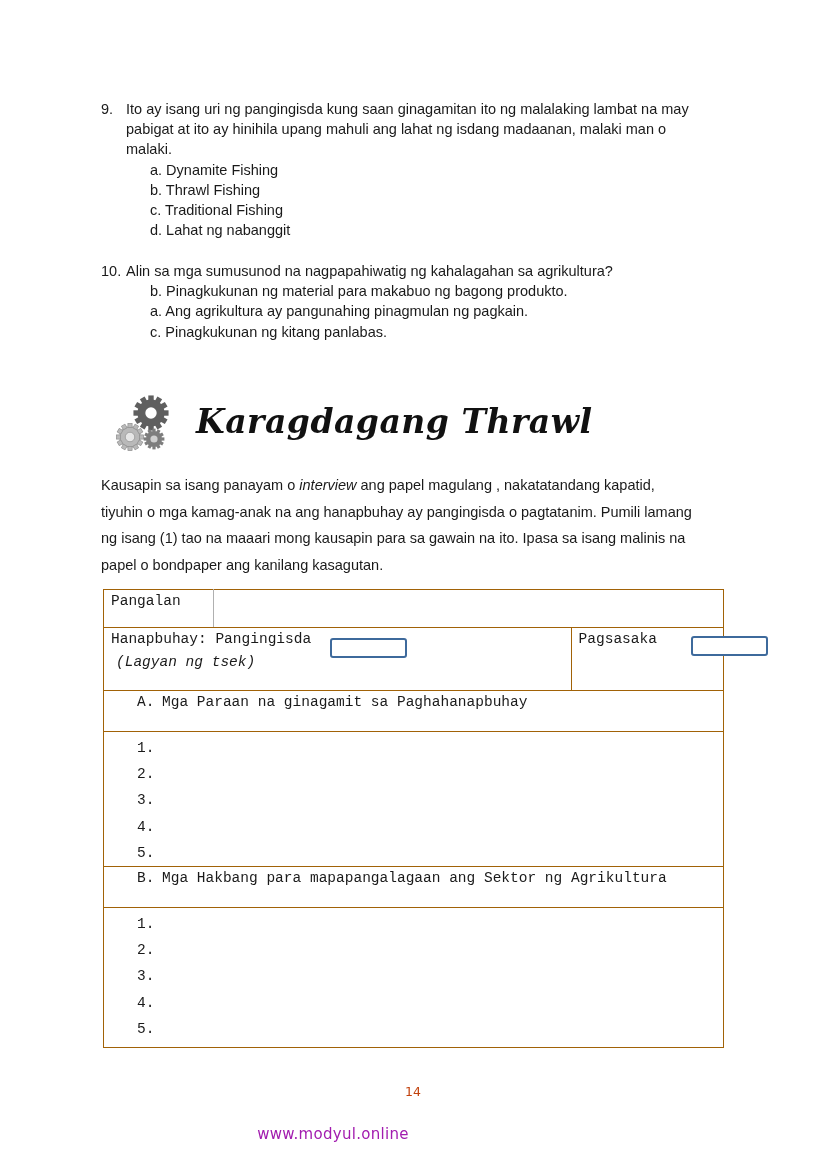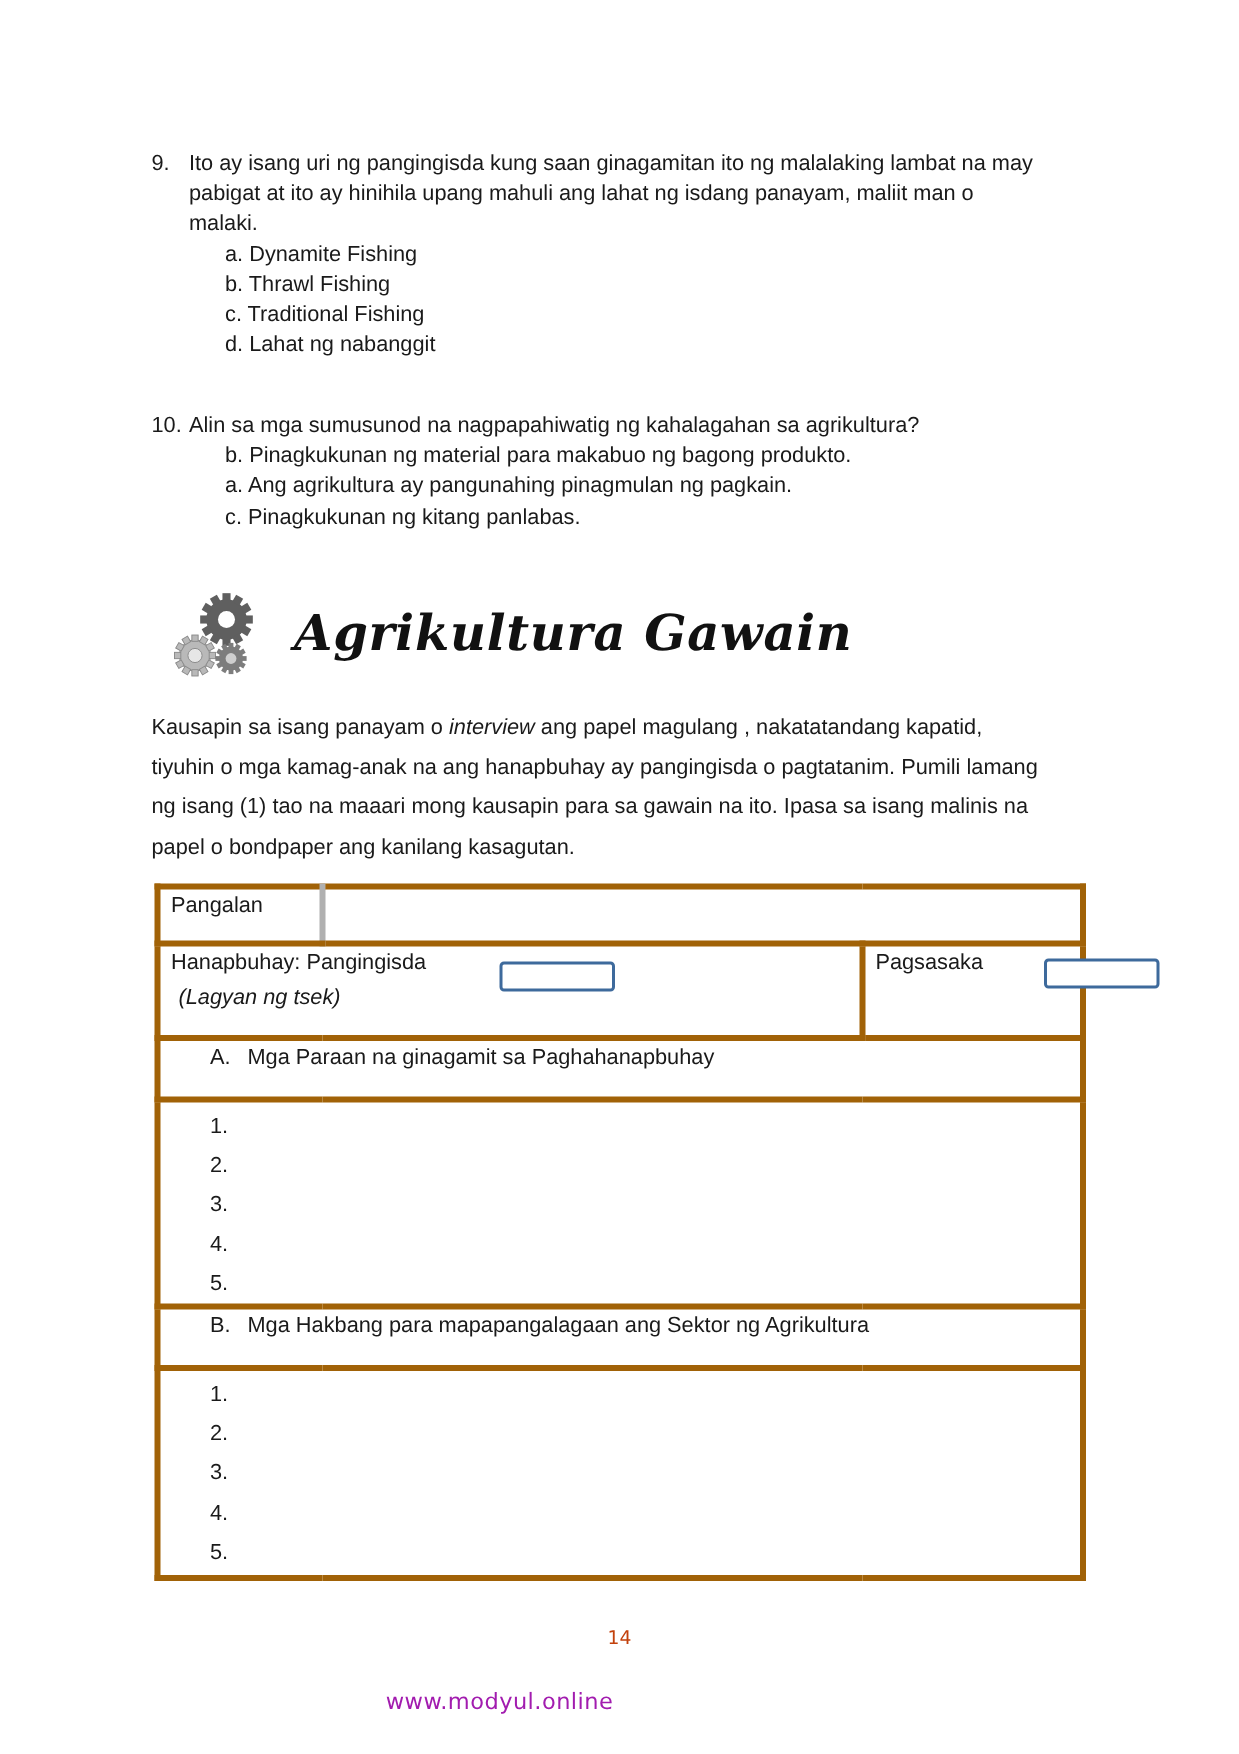--- a/index.html
+++ b/index.html
@@ -11,40 +11,40 @@
       font-size: 14.5px;
       overflow: hidden;
     }
     .q-block { position: absolute; left: 101px; width: 630px; }
     .q-line { line-height: 20.2px; white-space: nowrap; }
     .q-num { display: inline-block; width: 25px; }
     .q-cont { padding-left: 25px; }
     .opt { padding-left: 49px; line-height: 20.2px; white-space: nowrap; }
 
     #q9 { top: 99px; }
-    #q10 { top: 274px; }
+    #q10 { top: 261px; }
 
     .section-head { position: absolute; left: 113px; top: 392px; height: 64px; width: 500px; }
     .gears { position: absolute; left: 0; top: 0; width: 64px; height: 64px; }
     .section-title {
       position: absolute; left: 83px; top: 10px;
       font-family: "DejaVu Serif", serif;
       font-weight: bold; font-style: italic;
       font-size: 33px; color: #111; letter-spacing: 0.5px;
       white-space: nowrap;
     }
 
     .intro { position: absolute; left: 101px; top: 472px; width: 630px; line-height: 26.5px; white-space: nowrap; }
     .intro em { font-style: italic; }
 
     table.form {
       position: absolute; left: 103px; top: 589px; width: 621px;
       border-collapse: collapse;
     }
-    table.form td { border: 4px solid #a16207; vertical-align: top; font-size: 14.5px; }
+    table.form td { border: 1px solid #a16207; vertical-align: top; font-size: 14.5px; font-family: Liberation Mono, monospace; }
     .c-label { padding: 3px 7px; }
     .row-name td { height: 38px; }
     .row-name .c-label { width: 110px; border-right-color: #b0b0b0; }
     .row-job td { height: 63px; }
     .job-cell { position: relative; padding: 3px 7px; }
     .job-sub { font-style: italic; padding-left: 5px; margin-top: 7px; }
     .tick-box {
       position: absolute; width: 77px; height: 20px;
       border: 2px solid #3e6a9c; border-radius: 3px; background: #fff;
     }
@@ -66,21 +66,21 @@
       letter-spacing: 0.3px;
     }
   </style>
 </head>
 <body>
 
 <div class="q-block" id="q9">
   <div class="q-line">
     <span class="q-num">9.</span><span>Ito ay isang uri ng pangingisda kung saan ginagamitan ito ng malalaking lambat na may</span>
   </div>
-  <div class="q-line q-cont">pabigat at ito ay hinihila upang mahuli ang lahat ng isdang panayam, maliit man o</div>
+  <div class="q-line q-cont">pabigat at ito ay hinihila upang mahuli ang lahat ng isdang madaanan, malaki man o</div>
   <div class="q-line q-cont">malaki.</div>
   <div class="opt">a. Dynamite Fishing</div>
   <div class="opt">b. Thrawl Fishing</div>
   <div class="opt">c. Traditional Fishing</div>
   <div class="opt">d. Lahat ng nabanggit</div>
 </div>
 
 <div class="q-block" id="q10">
   <div class="q-line">
     <span class="q-num">10.</span><span>Alin sa mga sumusunod na nagpapahiwatig ng kahalagahan sa agrikultura?</span>
@@ -117,21 +117,21 @@
     </g>
     <g transform="translate(17,45) scale(1.05)" fill="#b9b9b9" stroke="#8a8a8a" stroke-width="0.6">
       <use href="#cog"></use>
         <circle r="4.5" fill="#e6e6e6"></circle>
     </g>
     <g transform="translate(41,47) scale(0.8)" fill="#7d7d7d">
       <use href="#cog"></use>
         <circle r="4.5" fill="#cfcfcf"></circle>
     </g>
   </svg>
-  <div class="section-title">Agrikultura Gawain</div>
+  <div class="section-title">Karagdagang Thrawl</div>
 </div>
 
 <div class="intro">
   <div><span>Kausapin sa isang panayam o </span><em>interview</em><span> ang papel magulang , nakatatandang kapatid,</span></div>
   <div>tiyuhin o mga kamag-anak na ang hanapbuhay ay pangingisda o pagtatanim. Pumili lamang</div>
   <div>ng isang (1) tao na maaari mong kausapin para sa gawain na ito. Ipasa sa isang malinis na</div>
   <div>papel o bondpaper ang kanilang kasagutan.</div>
 </div>
 
 <table class="form">

